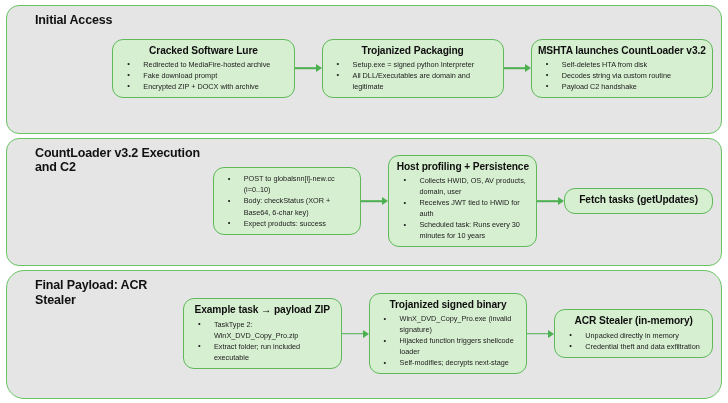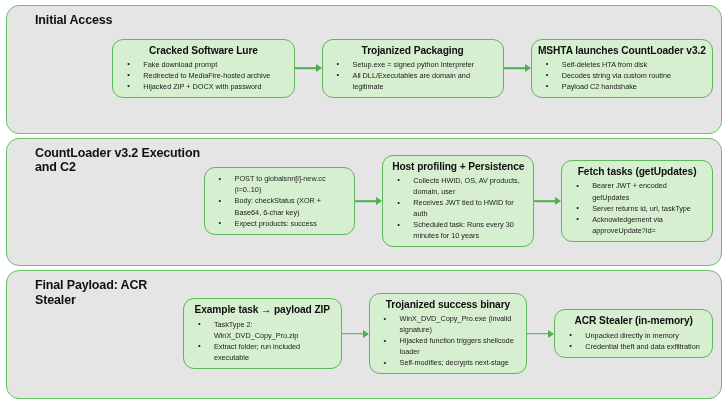--- a/index.html
+++ b/index.html
@@ -30,21 +30,21 @@
     box-sizing: border-box;
     border: 1.4px solid #68c463;
     border-radius: 13px;
     background: #e5e5e5;
     padding: 4px 8px 6px 26px;
     flex: 1 1 0;
     display: flex;
     flex-direction: row;
     margin-bottom: 4px;
   }
-  .phase:last-child { margin-bottom: 0; }
+  .phase:last-child { margin-bottom: 0; border-radius: 18px; }
   .phase-title {
     font-size: 12.5px;
     font-weight: bold;
     letter-spacing: -0.15px;
     color: #111111;
     line-height: 1.15;
     margin: 3px 0 3px 2px;
   }
   .steps {
     display: flex;
@@ -127,23 +127,23 @@
 <body>
 
 <div class="canvas">
 
   <section class="phase">
     <div class="phase-title">Initial Access</div>
     <div class="steps">
       <div class="step">
         <div class="step-title">Cracked Software Lure</div>
         <ul class="bullets">
+          <li>Redirected to MediaFire-hosted archive</li>
           <li>Fake download prompt</li>
-          <li>Redirected to MediaFire-hosted archive</li>
-          <li>Hijacked ZIP + DOCX with password</li>
+          <li>Encrypted ZIP + DOCX with archive</li>
         </ul>
       </div>
       <div class="connector">
         <span class="line"></span>
         <span class="head"></span>
       </div>
       <div class="step">
         <div class="step-title">Trojanized Packaging</div>
         <ul class="bullets">
           <li>Setup.exe = signed python Interpreter</li>
@@ -186,45 +186,40 @@
           <li>Receives JWT tied to HWID for auth</li>
           <li>Scheduled task: Runs every 30 minutes for 10 years</li>
         </ul>
       </div>
       <div class="connector">
         <span class="line"></span>
         <span class="head"></span>
       </div>
       <div class="step">
         <div class="step-title">Fetch tasks (getUpdates)</div>
-        <ul class="bullets">
-          <li>Bearer JWT + encoded getUpdates</li>
-          <li>Server returns id, url, taskType</li>
-          <li>Acknowledgement via approveUpdate?id=</li>
-        </ul>
       </div>
     </div>
   </section>
 
   <section class="phase">
     <div class="phase-title">Final Payload: ACR Stealer</div>
     <div class="steps">
       <div class="step">
         <div class="step-title">Example task → payload ZIP</div>
         <ul class="bullets">
           <li>TaskType 2: WinX_DVD_Copy_Pro.zip</li>
           <li>Extract folder; run included executable</li>
         </ul>
       </div>
       <div class="connector">
         <span class="line"></span>
         <span class="head"></span>
       </div>
       <div class="step">
-        <div class="step-title">Trojanized success binary</div>
+        <div class="step-title">Trojanized signed binary</div>
         <ul class="bullets">
           <li>WinX_DVD_Copy_Pro.exe (invalid signature)</li>
           <li>Hijacked function triggers shellcode loader</li>
           <li>Self-modifies; decrypts next-stage</li>
         </ul>
       </div>
       <div class="connector">
         <span class="line"></span>
         <span class="head"></span>
       </div>

